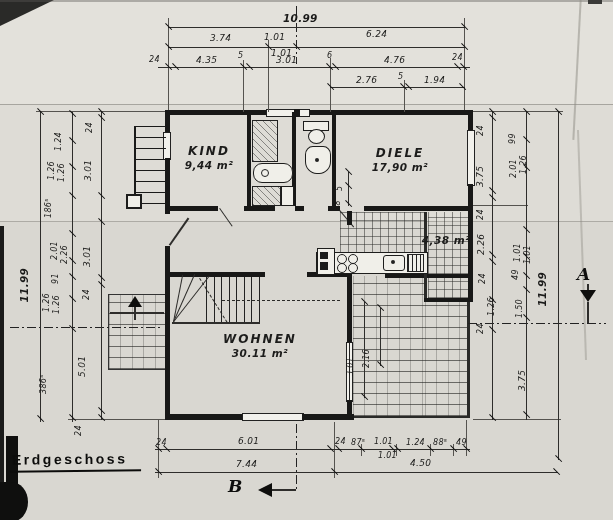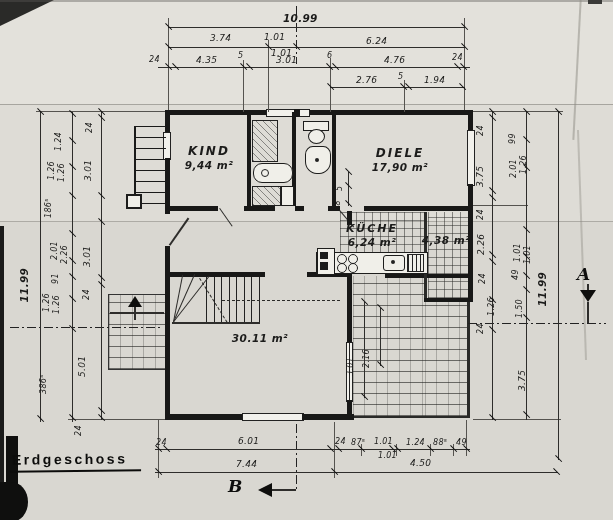--- a/index.html
+++ b/index.html
@@ -170,21 +170,21 @@
   <span class="dim lg" style="left:283px;top:13px">10.99</span>
 
   <div class="dl" style="left:168px;top:47px;width:297px;height:1px"></div>
   <div class="tk" style="left:164px;top:46px"></div>
   <div class="tk" style="left:264px;top:46px"></div>
   <div class="tk" style="left:292px;top:46px"></div>
   <div class="tk" style="left:460px;top:46px"></div>
   <span class="dim" style="left:210px;top:34px">3.74</span>
   <span class="dim" style="left:264px;top:33px">1.01</span>
   <span class="dim" style="left:271px;top:49px">1.01</span>
-  <span class="dim" style="left:366px;top:37px">6.24</span>
+  <span class="dim" style="left:366px;top:30px">6.24</span>
 
   <div class="dl" style="left:158px;top:67px;width:312px;height:1px"></div>
   <div class="tk" style="left:164px;top:66px"></div>
   <div class="tk" style="left:171px;top:66px"></div>
   <div class="tk" style="left:239px;top:66px"></div>
   <div class="tk" style="left:245px;top:66px"></div>
   <div class="tk" style="left:325px;top:66px"></div>
   <div class="tk" style="left:331px;top:66px"></div>
   <div class="tk" style="left:453px;top:66px"></div>
   <div class="tk" style="left:459px;top:66px"></div>
@@ -344,26 +344,23 @@
   <span class="dim sm dimv" style="left:342px;top:203px">88</span>
 
   <div class="rlbl" style="left:168px;top:144px;width:82px">
     <div>KIND</div>
     <div class="ar">9,44 m²</div>
   </div>
   <div class="rlbl" style="left:332px;top:146px;width:136px">
     <div>DIELE</div>
     <div class="ar">17,90 m²</div>
   </div>
-  <div class="rlbl" style="left:332px;top:222px;width:80px;font-size:11px">
-    <div>KÜCHE</div>
-    <div class="ar">6,24 m²</div>
-  </div>
   <div class="rlbl ar" style="left:420px;top:234px;width:52px;font-size:10.5px;letter-spacing:.5px">
     <div>4,38 m²</div>
   </div>
   <div class="rlbl" style="left:204px;top:332px;width:112px">
+    <div>WOHNEN</div>
     <div class="ar">30.11 m²</div>
   </div>
 
   <div id="title">Erdgeschoss</div>
 
 </div>
 
 </body></html>

